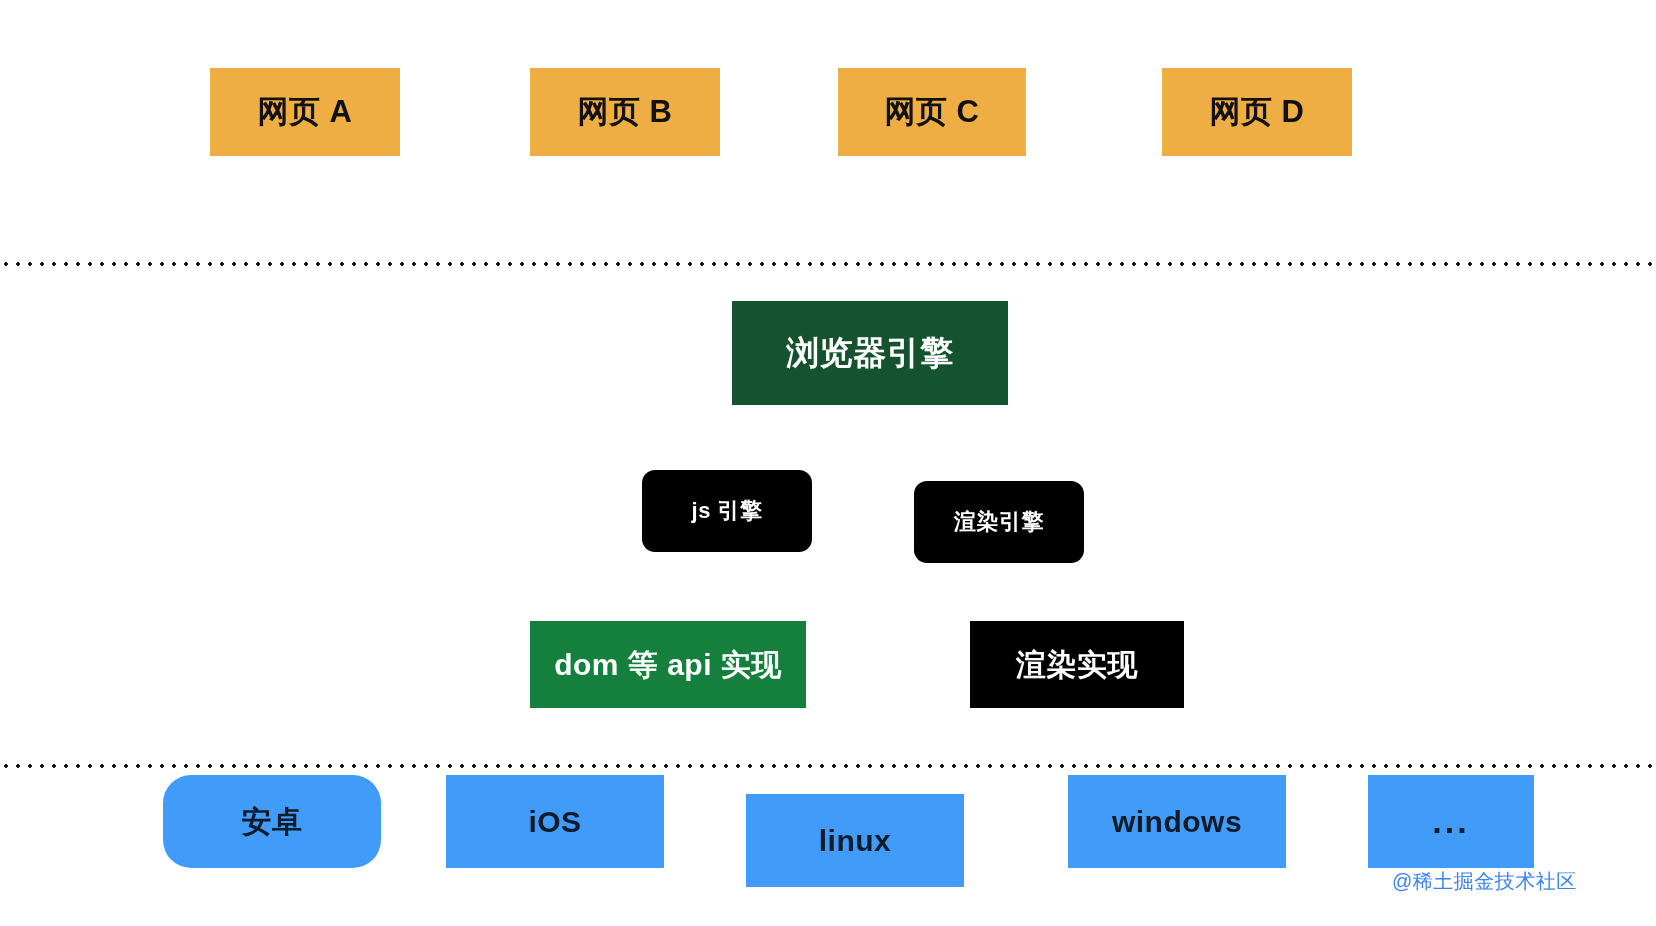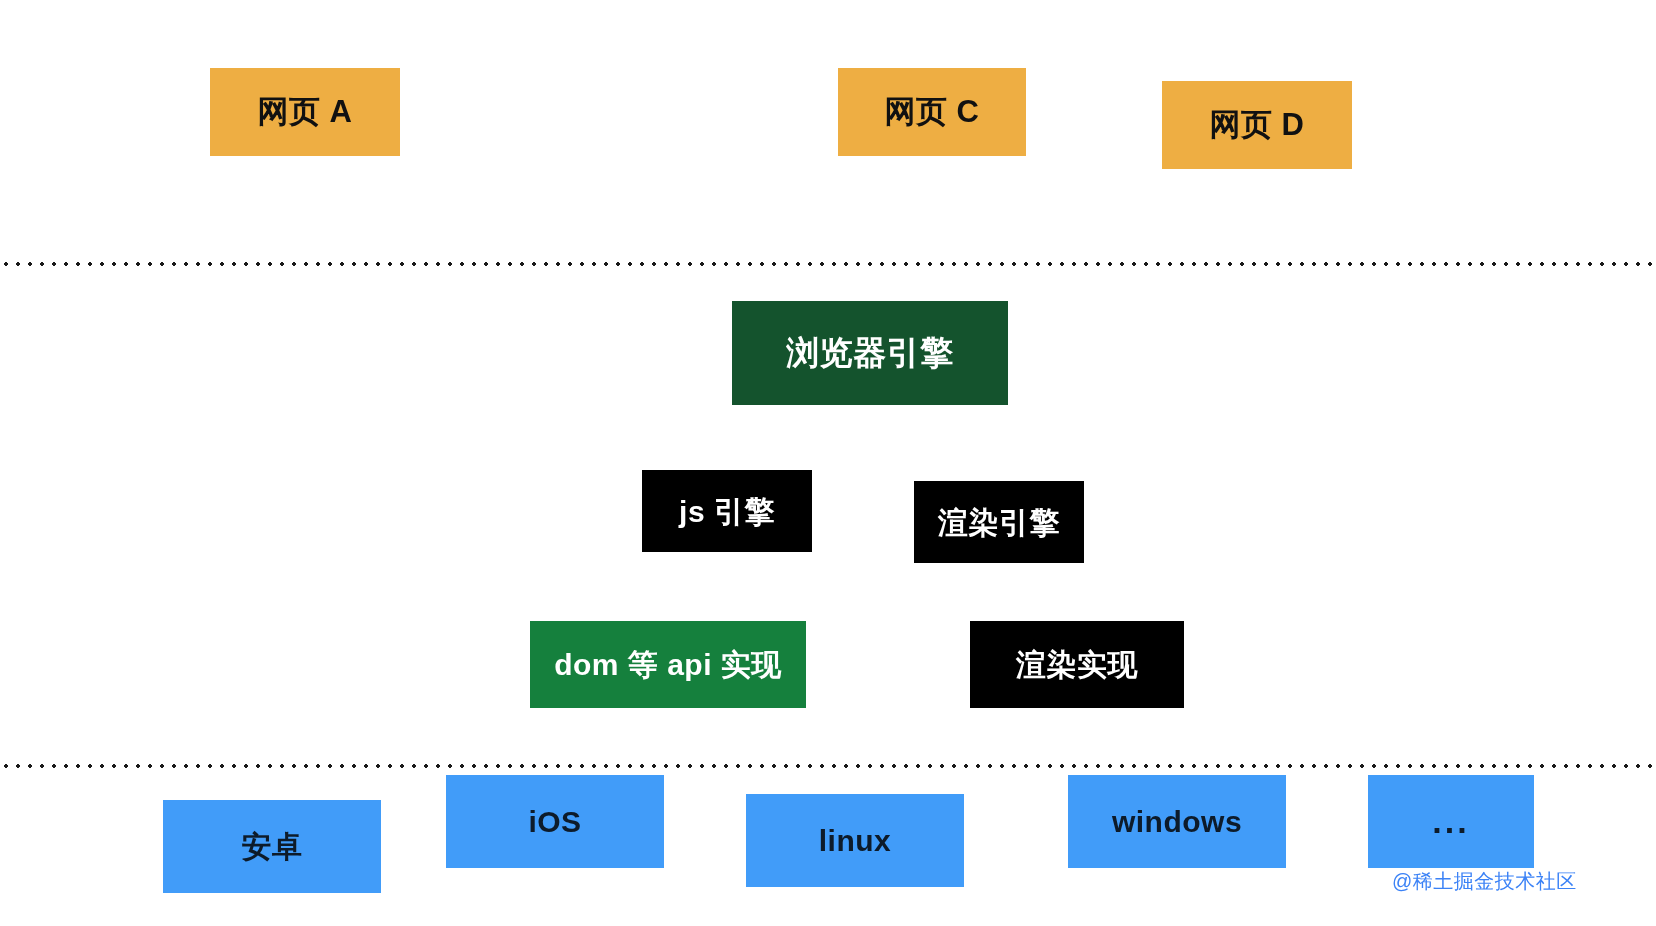--- a/index.html
+++ b/index.html
@@ -34,21 +34,21 @@
     font-weight: 700;
     letter-spacing: 0.5px;
   }
   .box-engine {
     background: #000000;
     color: #ffffff;
     font-weight: 700;
     letter-spacing: 0.5px;
   }
   .box-engine.lvl1 { font-size: 33px; }
-  .box-engine.lvl2 { font-size: 30px; }
+  .box-engine.lvl2 { font-size: 22px; border-radius: 13px; }
   .box-engine.lvl3 { font-size: 30px; }
   .box-os {
     background: #419cf9;
     color: #0d1b2a;
     font-size: 30px;
     font-weight: 700;
     letter-spacing: 0.5px;
   }
   .box-os.ellipsis {
     font-size: 34px;
@@ -74,24 +74,27 @@
   }
 </style>
 </head>
 <body>
 
 <div id="canvas" style="background: rgb(255, 255, 255);">
 
   <div class="box box-page" style="left: 210px; top: 68px; width: 190px; height: 88px; background: rgb(238, 174, 67);">
     <span>网页 A</span>
   </div>
+  <div class="box box-page" style="left: 530px; top: 68px; width: 190px; height: 88px; background: rgb(238, 174, 67);">
+    <span>网页 B</span>
+  </div>
   <div class="box box-page" style="left: 838px; top: 68px; width: 188px; height: 88px; background: rgb(238, 174, 67);">
     <span>网页 C</span>
   </div>
-  <div class="box box-page" style="left: 1162px; top: 68px; width: 190px; height: 88px; background: rgb(238, 174, 67); margin-top: 13px;">
+  <div class="box box-page" style="left: 1162px; top: 68px; width: 190px; height: 88px; background: rgb(238, 174, 67);">
     <span>网页 D</span>
   </div>
 
   <div class="divider" style="top: 262px;"></div>
 
   <div class="box box-engine lvl1" style="left: 732px; top: 301px; width: 276px; height: 104px; background: #14532d;">
     <span>浏览器引擎</span>
   </div>
 
   <div class="box box-engine lvl2" style="left: 642px; top: 470px; width: 170px; height: 82px; background: rgb(0, 0, 0);">
@@ -103,21 +106,21 @@
 
   <div class="box box-engine lvl3" style="left: 530px; top: 621px; width: 276px; height: 87px; background: #15803d;">
     <span>dom 等 api 实现</span>
   </div>
   <div class="box box-engine lvl3" style="left: 970px; top: 621px; width: 214px; height: 87px; background: rgb(0, 0, 0);">
     <span>渲染实现</span>
   </div>
 
   <div class="divider" style="top: 764px;"></div>
 
-  <div class="box box-os" style="left: 163px; top: 800px; width: 218px; height: 93px; background: rgb(65, 156, 249);">
+  <div class="box box-os" style="left: 163px; top: 775px; width: 218px; height: 93px; background: rgb(65, 156, 249); border-radius: 28px;">
     <span>安卓</span>
   </div>
   <div class="box box-os" style="left: 446px; top: 775px; width: 218px; height: 93px; background: rgb(65, 156, 249);">
     <span>iOS</span>
   </div>
   <div class="box box-os" style="left: 746px; top: 794px; width: 218px; height: 93px; background: rgb(65, 156, 249);">
     <span>linux</span>
   </div>
   <div class="box box-os" style="left: 1068px; top: 775px; width: 218px; height: 93px; background: rgb(65, 156, 249);">
     <span>windows</span>

